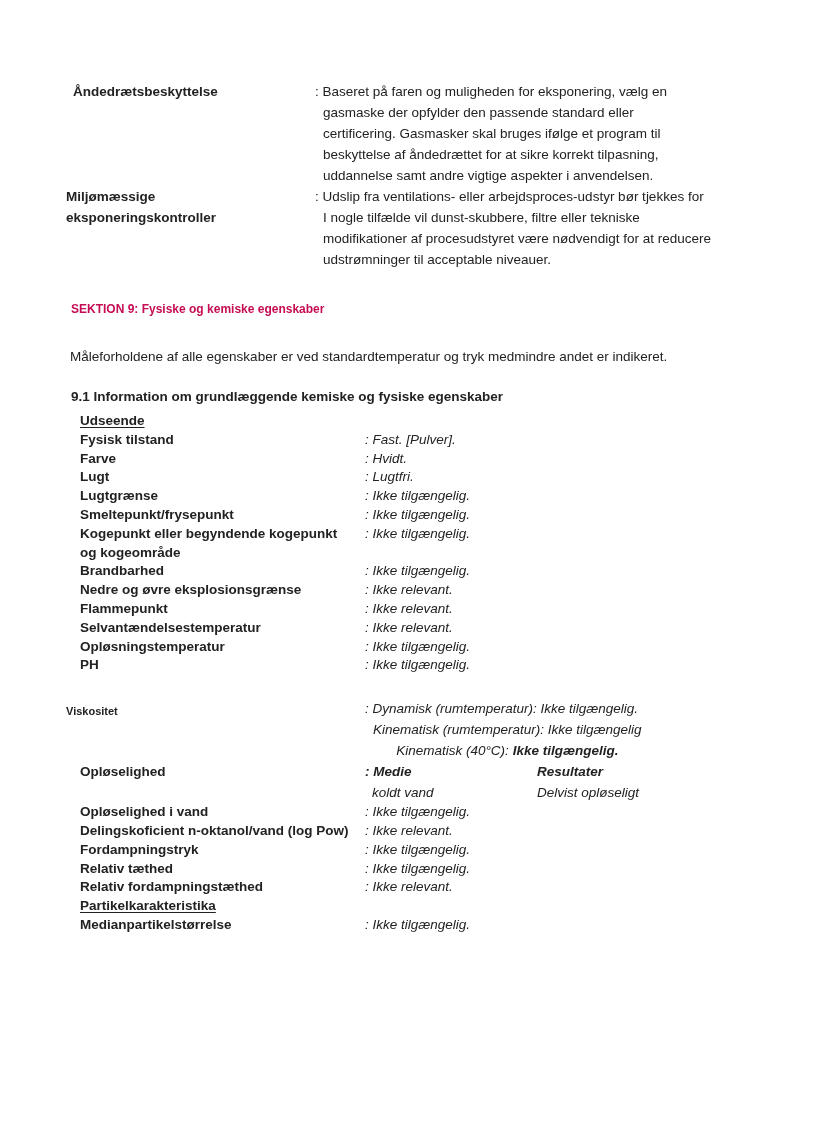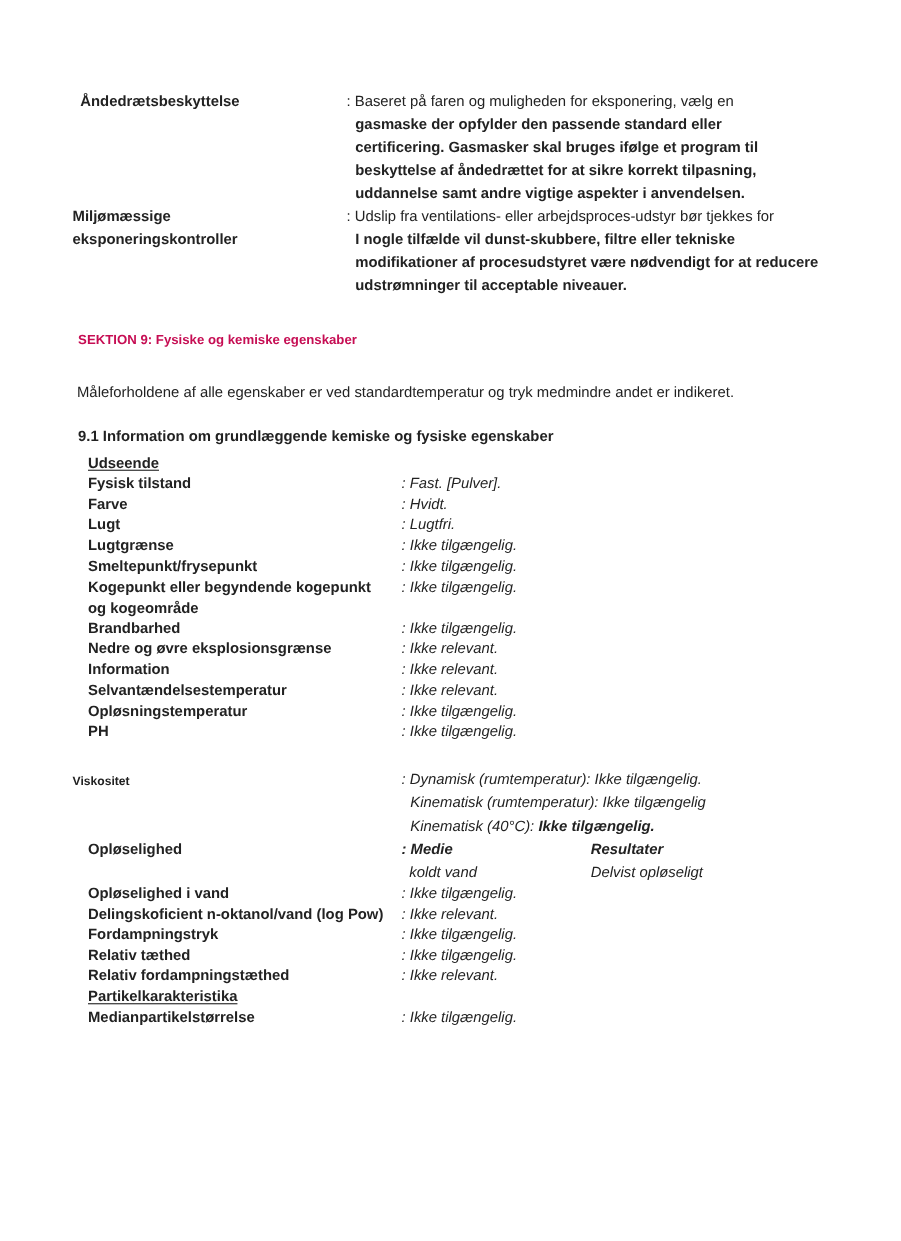--- a/index.html
+++ b/index.html
@@ -14,39 +14,39 @@
   }
   
   .exposure{
     position:absolute;left:66px;top:81px;right:20px;
     display:grid;grid-template-columns:249px auto;
     line-height:21px;
   }
   .exposure .lbl{font-weight:bold;}
   .exposure .lbl.ind1 .llne{padding-left:7px;}
   .exposure .val .vline{white-space:nowrap;}
-  .exposure .val .vline.cont{padding-left:8px;font-weight:bold;}
+  .exposure .val .vline.cont{padding-left:8px;}
   
   .sec9{
     position:absolute;left:71px;top:302px;margin:0;
     font-size:12px;font-weight:bold;color:#c60d53;
     white-space:nowrap;
   }
   .note{position:absolute;left:70px;top:349px;margin:0;white-space:nowrap;}
   .s91{position:absolute;left:70px;top:388px;margin:1px;font-size:13.5px;font-weight:bold;white-space:nowrap;}
   
   .props{position:absolute;left:80px;top:412px;right:28px;line-height:18.8px;}
   .prow{display:flex;align-items:flex-start;}
   .plbl{flex:0 0 285px;width:285px;font-weight:bold;white-space:nowrap;}
   .pval{white-space:nowrap;font-style:italic;}
   .sub{text-decoration:underline;text-underline-offset:2px;}
   .gap{height:23px;}
   .prow.viscosity{line-height:21px;}
   .visc-lbl{flex:0 0 299px;width:299px;margin-left:-14px;font-size:11px;padding-top:3px;}
-  .prow.viscosity .vline.cont{padding-left:8px;}
+  .prow.viscosity .vline.cont{padding-left:8px;text-align:center;}
   .prow.solubility{line-height:21px;}
   .sol-line{display:flex;}
   .sol-line.hdr{font-weight:bold;}
   .sc1{display:inline-block;width:172px;flex:0 0 172px;box-sizing:border-box;white-space:nowrap;}
   .sc1.ind{padding-left:7px;}
   .sc2{white-space:nowrap;}
   .b{font-weight:bold;}
   
   .pagenum{position:absolute;left:699px;top:1048px;font-size:18px;}
 </style>
@@ -117,21 +117,21 @@
       </div>
       <div class="prow normal">
         <span class="plbl">Brandbarhed</span>
         <span class="pval">: Ikke tilgængelig.</span>
       </div>
       <div class="prow normal">
         <span class="plbl">Nedre og øvre eksplosionsgrænse</span>
         <span class="pval">: Ikke relevant.</span>
       </div>
       <div class="prow normal">
-        <span class="plbl">Information</span>
+        <span class="plbl">Flammepunkt</span>
         <span class="pval">: Ikke relevant.</span>
       </div>
       <div class="prow normal">
         <span class="plbl">Selvantændelsestemperatur</span>
         <span class="pval">: Ikke relevant.</span>
       </div>
       <div class="prow normal">
         <span class="plbl">Opløsningstemperatur</span>
         <span class="pval">: Ikke tilgængelig.</span>
       </div>

